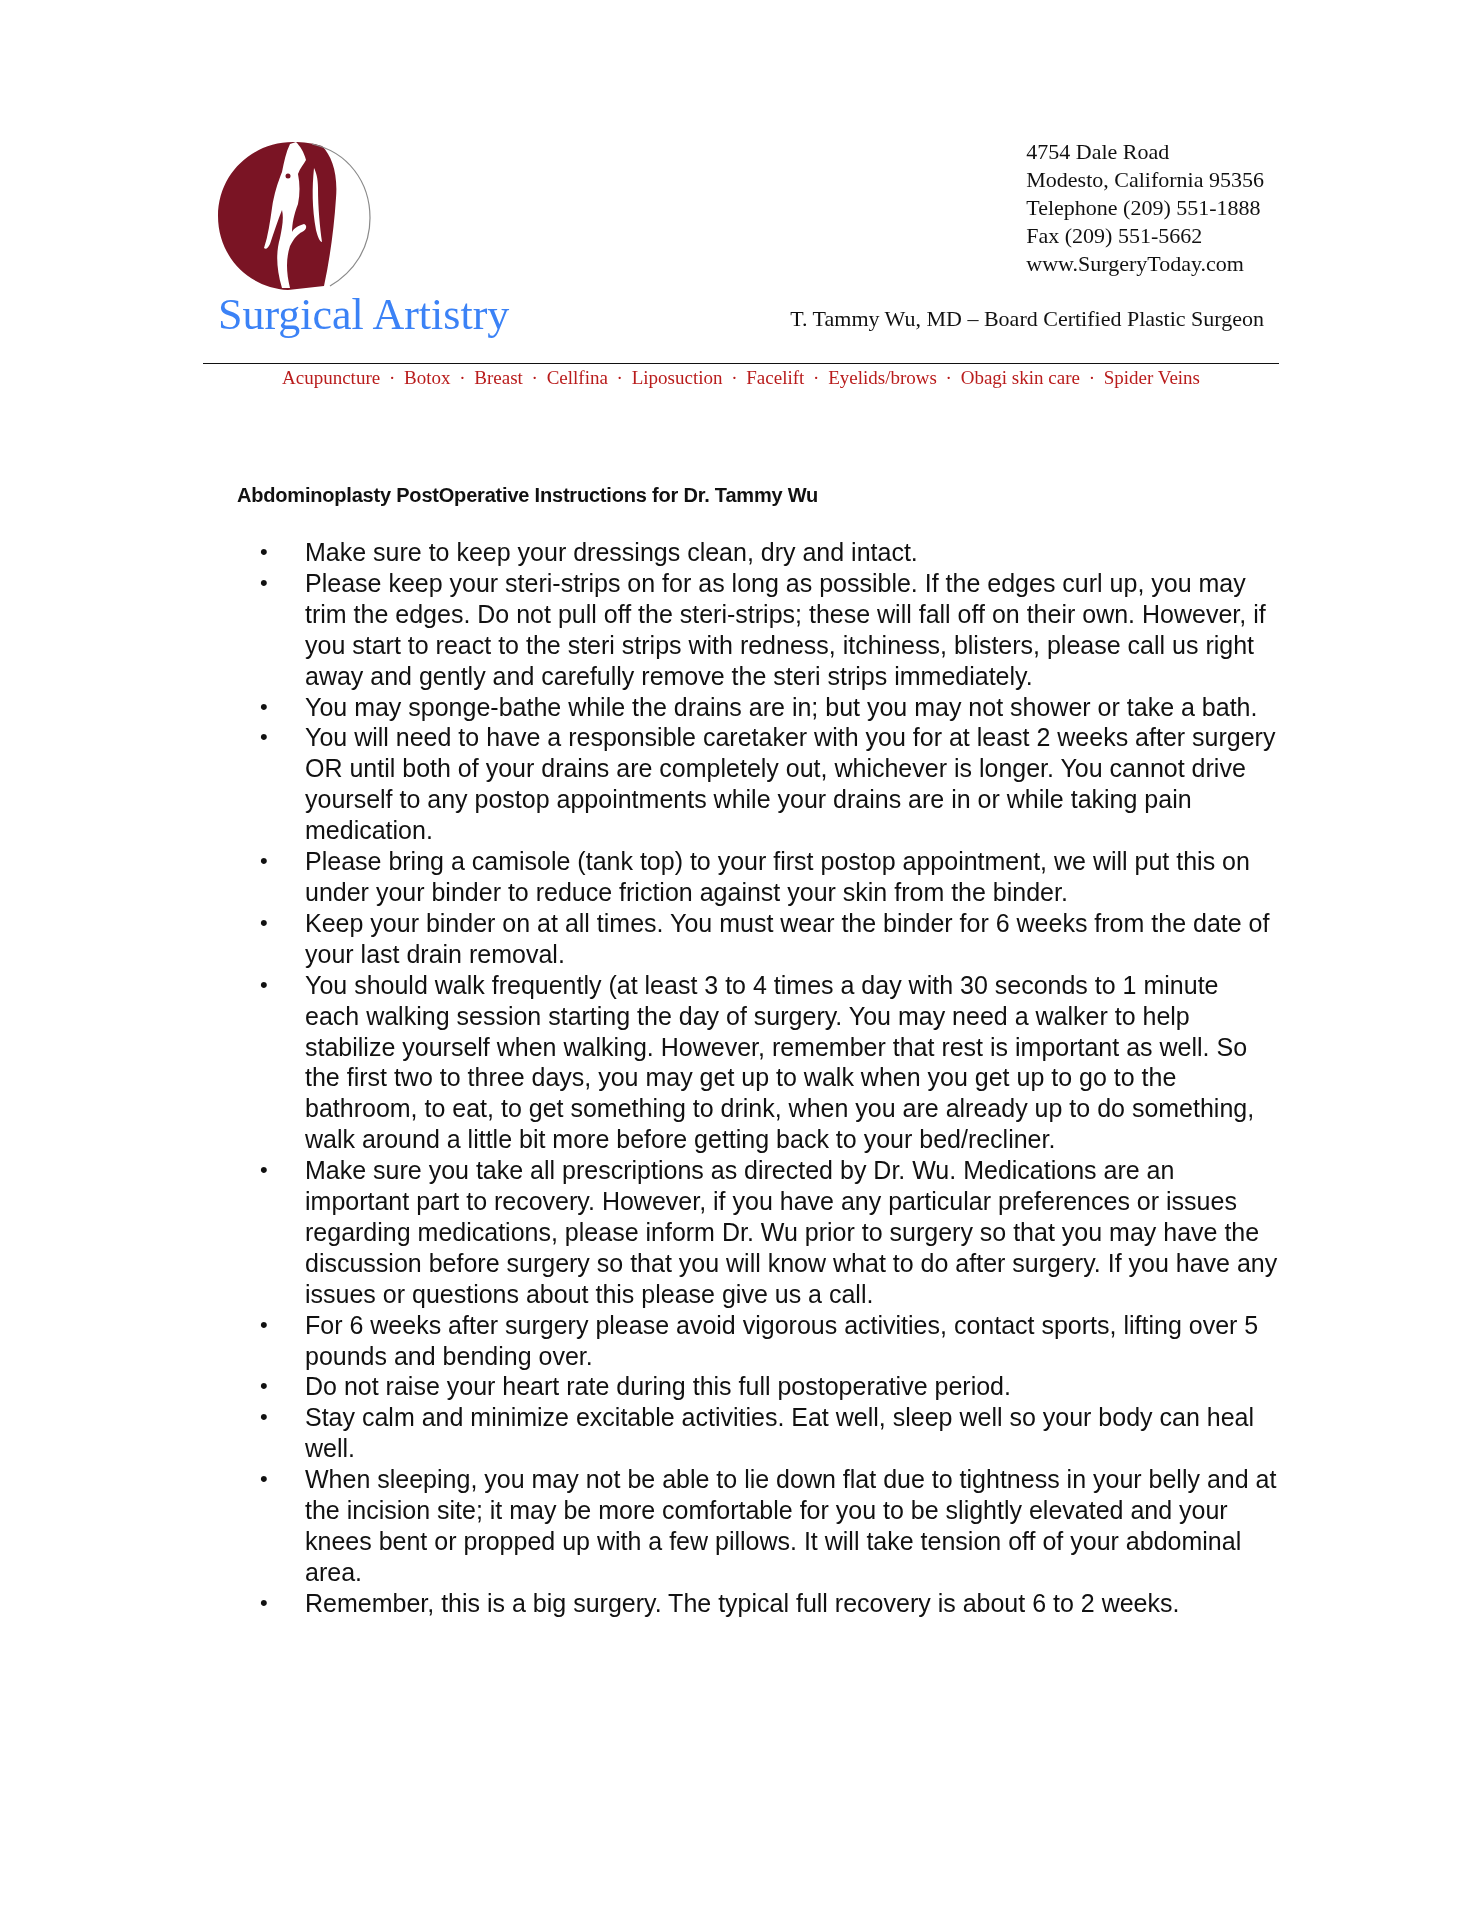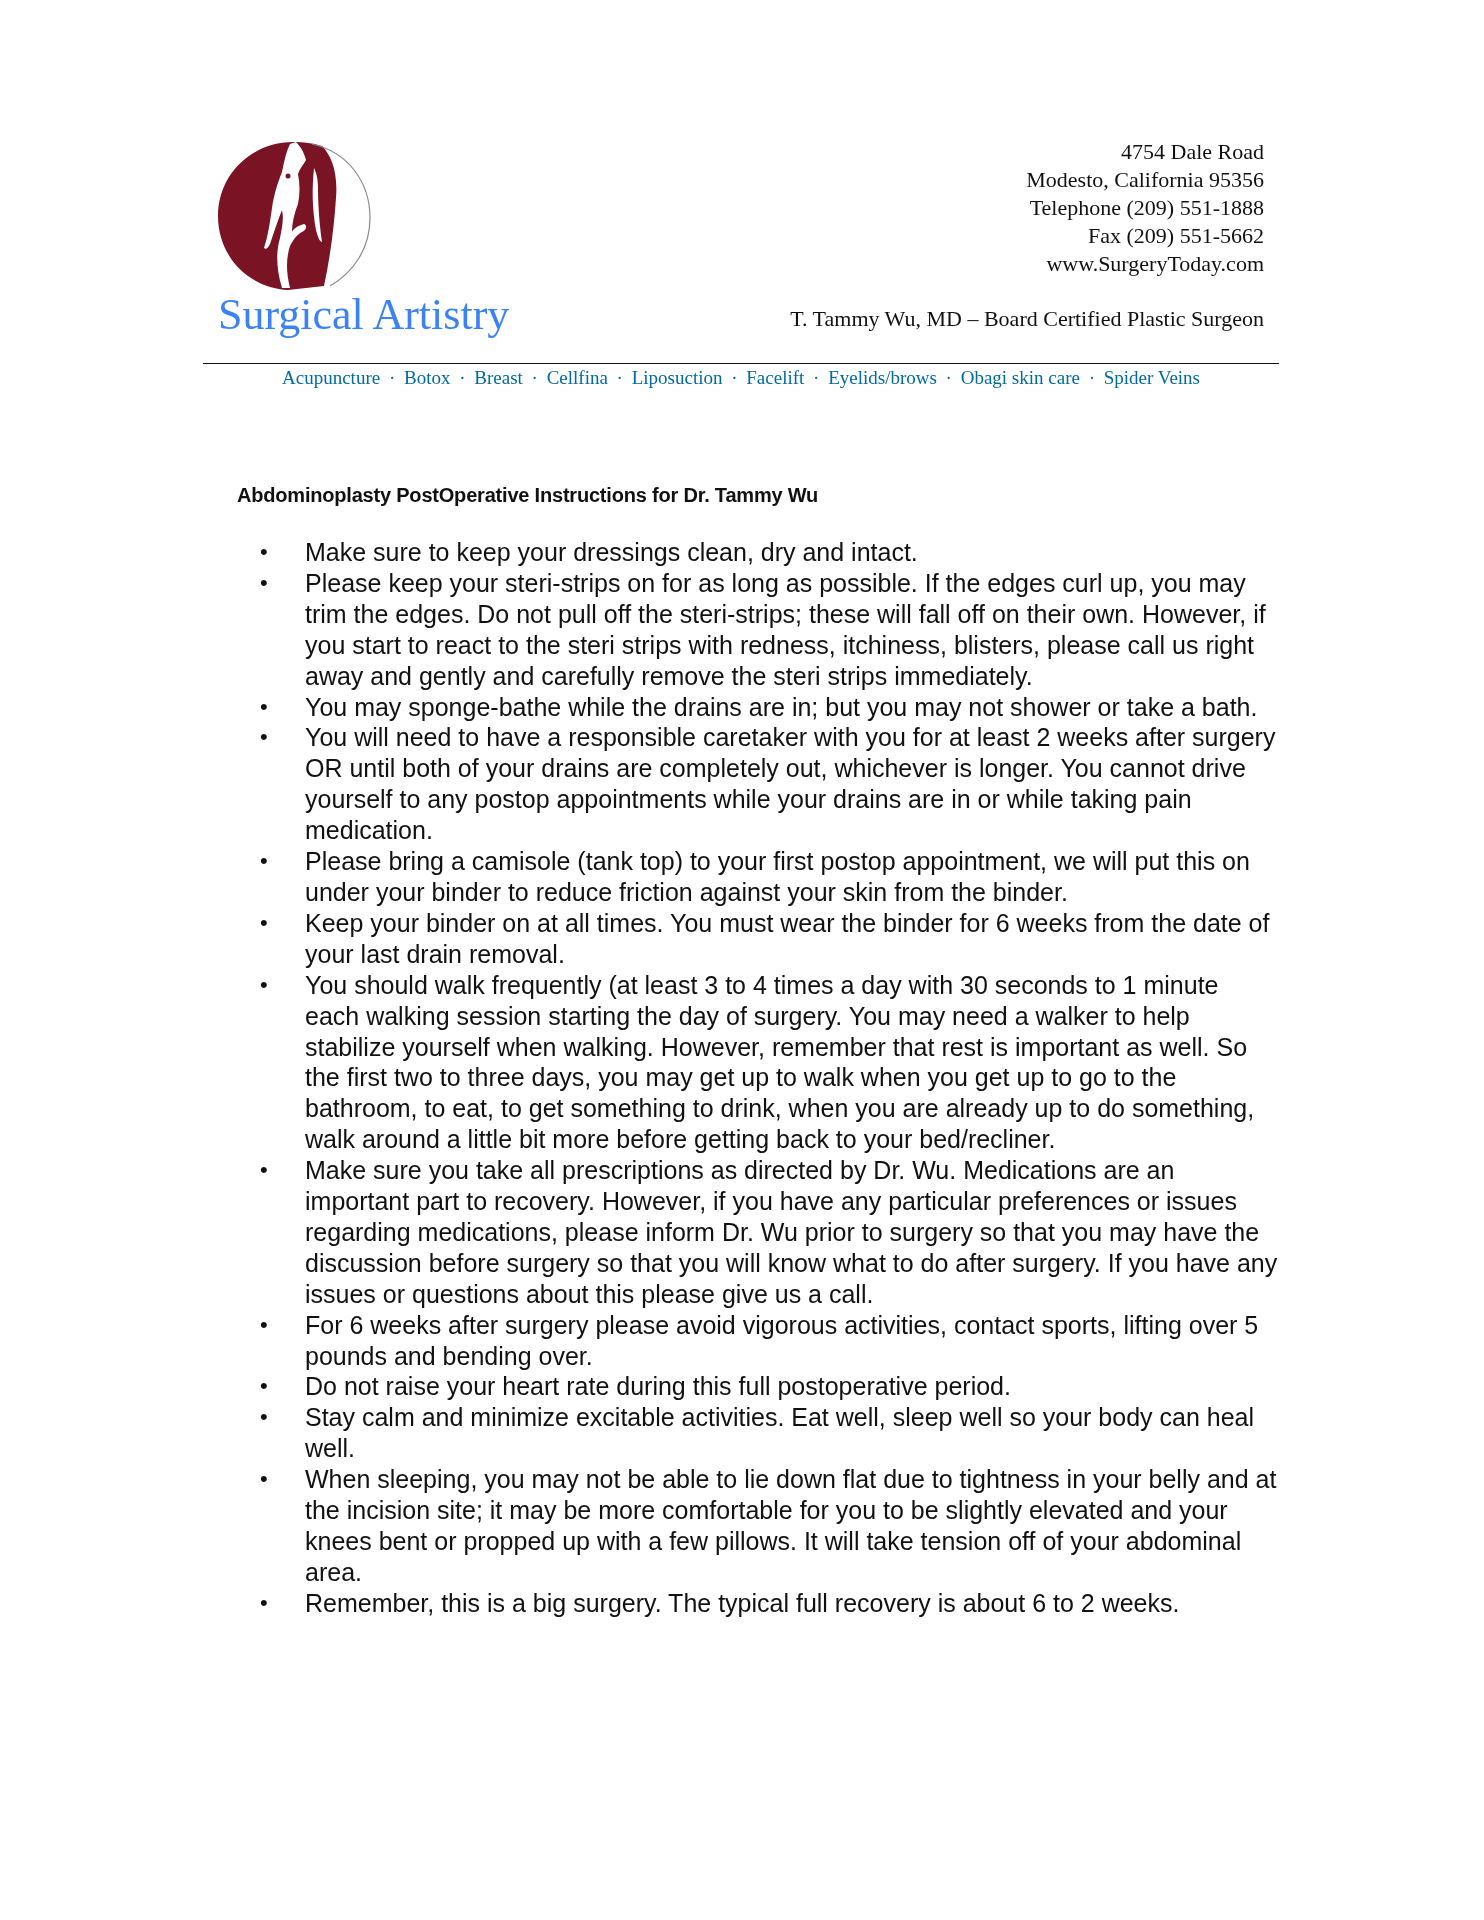--- a/index.html
+++ b/index.html
@@ -25,21 +25,20 @@
       font-family: "Liberation Serif", "DejaVu Serif", serif;
       font-size: 44px;
       line-height: 50px;
       color: #3b82f6;
       white-space: nowrap;
     }
     .address-block {
       position: absolute;
       right: 220px;
       top: 138px;
-      text-align: right;
       font-family: "Liberation Serif", "DejaVu Serif", serif;
       font-size: 22px;
       line-height: 28px;
       color: #111;
     }
     .address-block div { white-space: nowrap; }
     .surgeons-block {
       position: absolute;
       right: 220px;
       top: 305px;
@@ -60,21 +59,21 @@
     }
     .services {
       position: absolute;
       left: 203px;
       top: 365px;
       width: 1076px;
       text-align: center;
       font-family: "Liberation Serif", "DejaVu Serif", serif;
       font-size: 19px;
       line-height: 26px;
-      color: #0369a1;
+      color: #b91c1c;
       white-space: nowrap;
     }
     .services .sep { padding: 0 4px; }
 
     .doc-title {
       position: absolute;
       left: 237px;
       top: 462px;
       font-family: "Liberation Sans", "DejaVu Sans", sans-serif;
       font-weight: bold;

